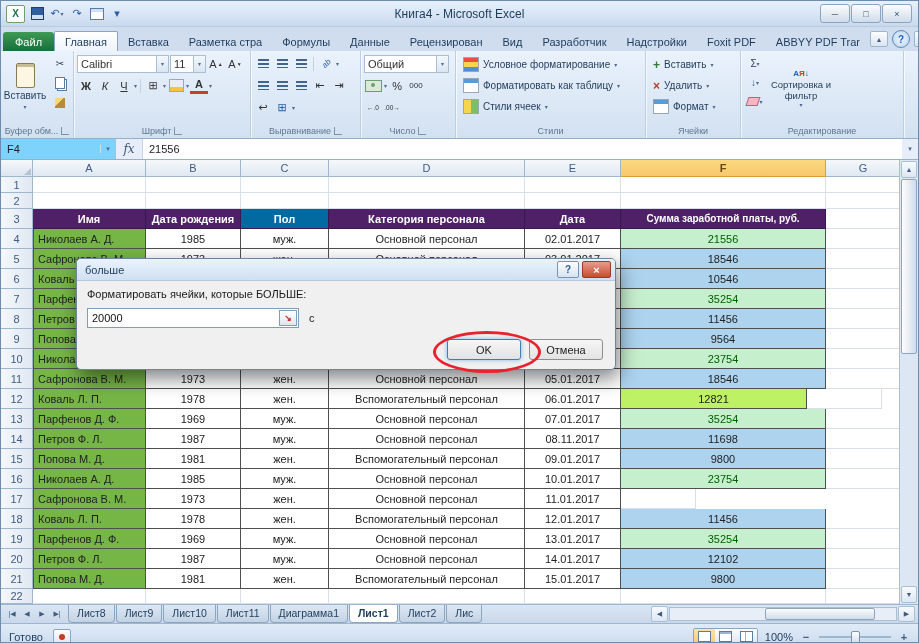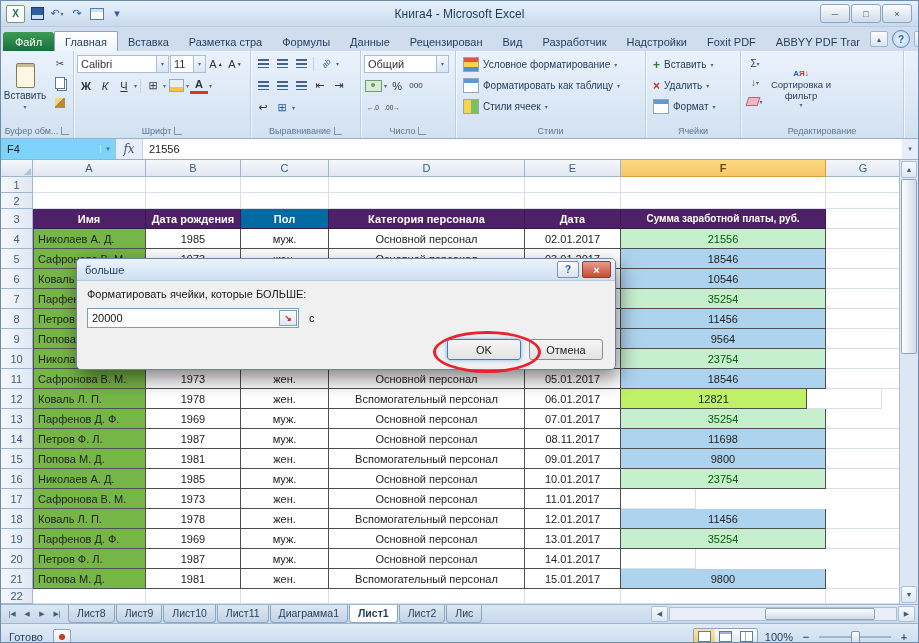--- a/index.html
+++ b/index.html
@@ -633,20 +633,21 @@
           <div class="gc dcell" style="width:205px;background:#C6EFCE;color:#006100;">35254</div>
           <div class="gc c-empty" style="width:75px;"></div>
         </div>
         <div class="gr" style="height:20px">
           <div class="gc rowh" style="width:32px;">20</div>
           <div class="gc dcell c-name" style="width:113px;background:#76B647;">Петров Ф. Л.</div>
           <div class="gc dcell" style="width:95px;">1987</div>
           <div class="gc dcell" style="width:88px;">муж.</div>
           <div class="gc dcell" style="width:196px;">Основной персонал</div>
           <div class="gc dcell" style="width:96px;">14.01.2017</div>
+          <div class="gc dcell" style="width:205px;background:#ADD3EE;">12102</div>
           <div class="gc c-empty" style="width:75px;"></div>
         </div>
         <div class="gr" style="height:20px">
           <div class="gc rowh" style="width:32px;">21</div>
           <div class="gc dcell c-name" style="width:113px;background:#76B647;">Попова М. Д.</div>
           <div class="gc dcell" style="width:95px;">1981</div>
           <div class="gc dcell" style="width:88px;">жен.</div>
           <div class="gc dcell" style="width:196px;">Вспомогательный персонал</div>
           <div class="gc dcell" style="width:96px;">15.01.2017</div>
           <div class="gc dcell" style="width:205px;background:#ADD3EE;">9800</div>

